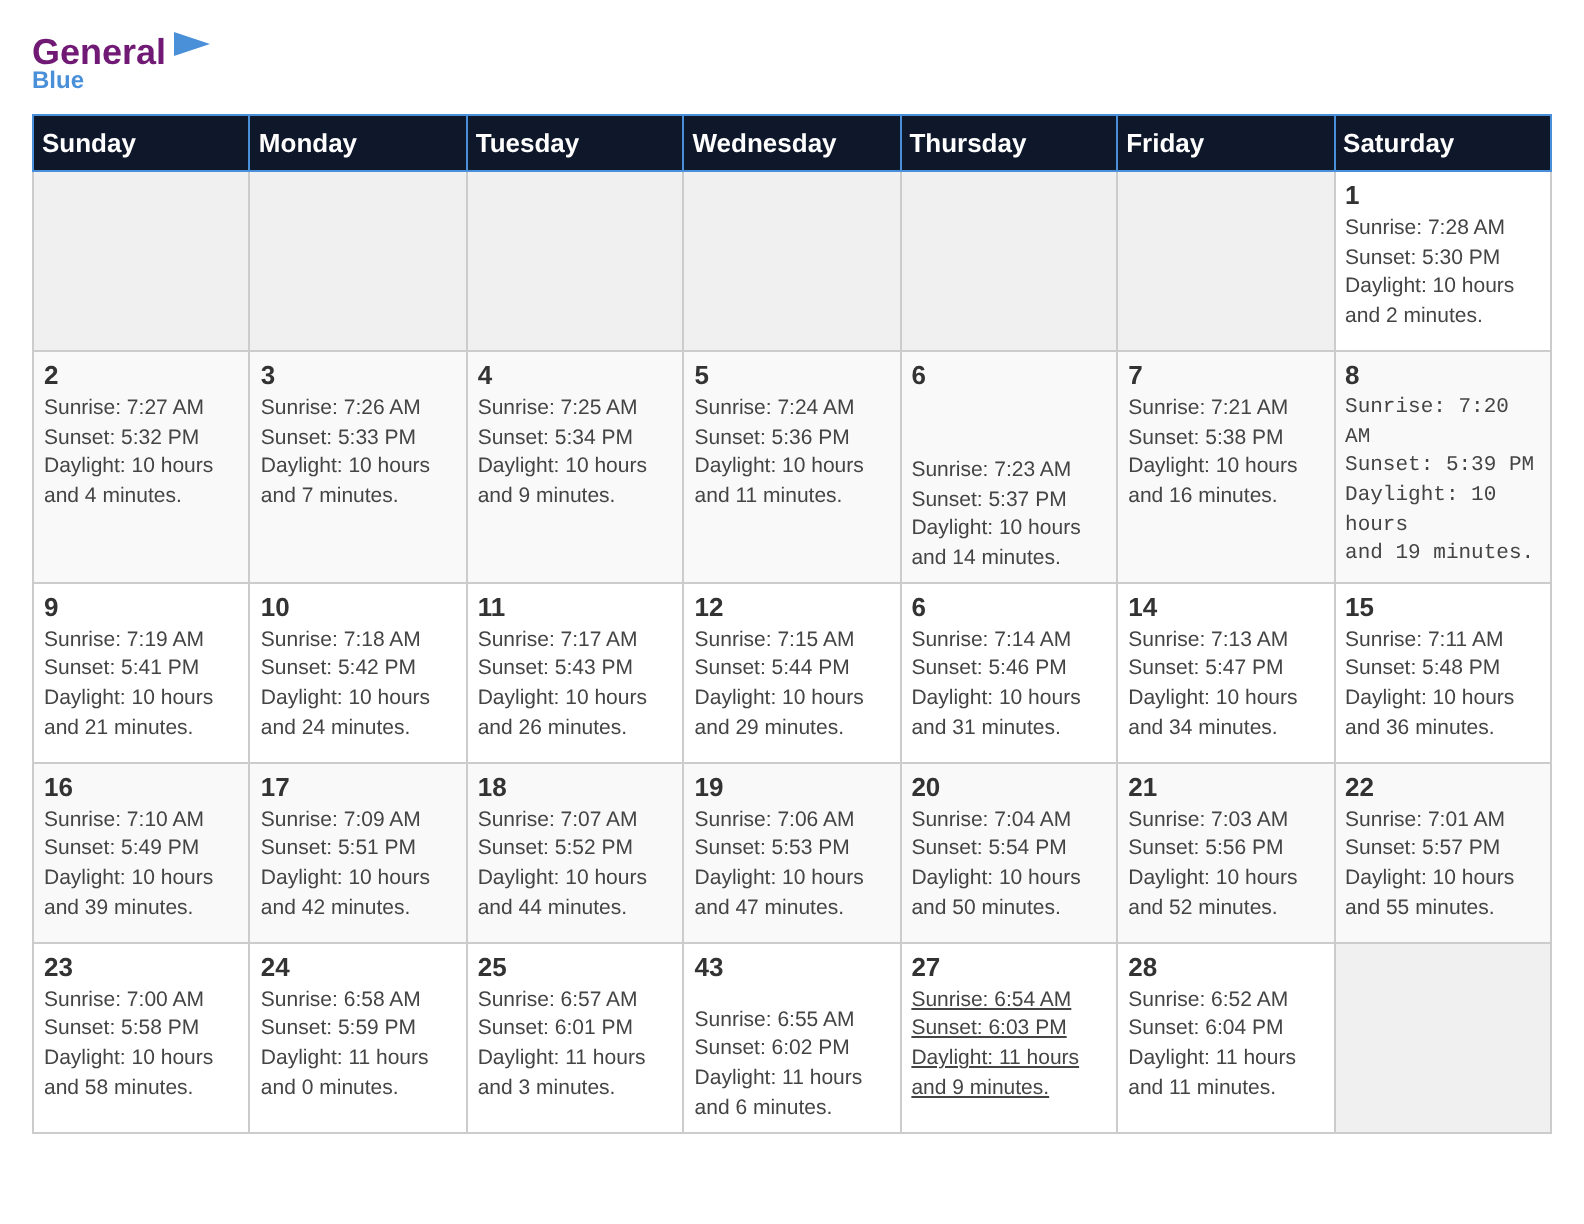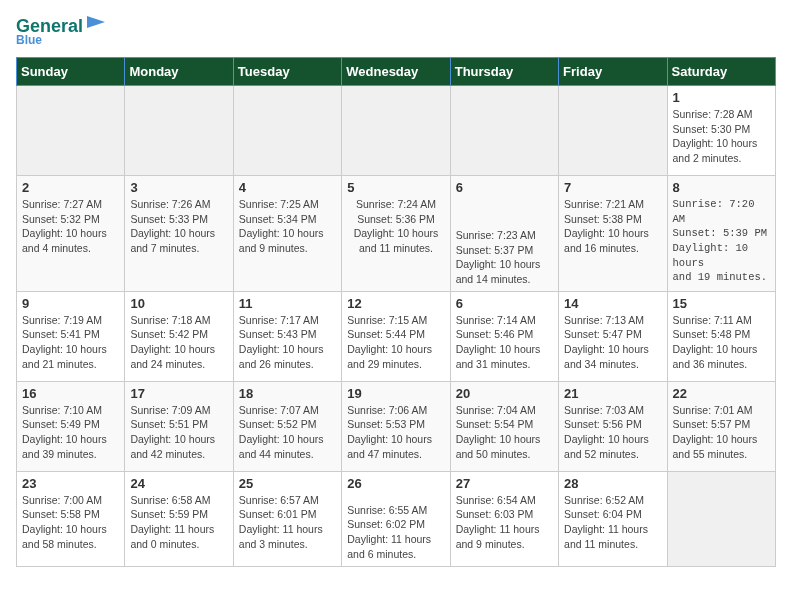--- a/index.html
+++ b/index.html
@@ -36,21 +36,21 @@
     .calendar-subtitle {
       font-size: 16px;
       color: #555;
     }
     .calendar {
       width: 100%;
       border-collapse: collapse;
       font-size: 11px;
     }
     .calendar th {
-      background: #14532d;
+      background: #0f172a;
       color: #fff;
       padding: 6px 4px;
       text-align: left;
       font-size: 13px;
       font-weight: bold;
       border: 1px solid #4a90d9;
     }
     .calendar td {
       border: 1px solid #ccc;
       vertical-align: top;
@@ -80,21 +80,21 @@
     .week-row td {
       height: 90px;
     }
   </style>
 </head>
 <body>
 
 <div class="header-section">
   <div class="logo">
     <div class="logo-top-row">
-      <span style="font-size:18px;font-weight:bold;color:#0f766e;">General</span>
+      <span style="font-size:18px;font-weight:bold;color:#701a75;">General</span>
       <svg width="22" height="22" viewBox="0 0 22 22" style="margin-left:2px;margin-top:-4px;">
         <polygon points="2,2 20,8 2,14" fill="#4a90d9"></polygon>
       </svg>
     </div>
     <span style="font-size:12px;font-weight:bold;color:#4a90d9;margin-top:-4px;">Blue</span>
   </div>
   <div class="title-section">
   </div>
 </div>
 
@@ -143,21 +143,21 @@
         </td>
         <td>
           <span class="day-number">4</span>
           <div class="day-info" style="white-space: pre-line;">Sunrise: 7:25 AM
 Sunset: 5:34 PM
 Daylight: 10 hours
 and 9 minutes.</div>
         </td>
         <td>
           <span class="day-number">5</span>
-          <div class="day-info" style="white-space: pre-line; text-align: center;">Sunrise: 7:24 AM
+          <div class="day-info" style="white-space: pre-line;">Sunrise: 7:24 AM
 Sunset: 5:36 PM
 Daylight: 10 hours
 and 11 minutes.</div>
         </td>
         <td>
           <span class="day-number">6</span>
           <div class="day-info" style="white-space: pre-line; margin-top: 33px;">Sunrise: 7:23 AM
 Sunset: 5:37 PM
 Daylight: 10 hours
 and 14 minutes.</div>
@@ -295,29 +295,29 @@
 and 0 minutes.</div>
         </td>
         <td>
           <span class="day-number">25</span>
           <div class="day-info" style="white-space: pre-line;">Sunrise: 6:57 AM
 Sunset: 6:01 PM
 Daylight: 11 hours
 and 3 minutes.</div>
         </td>
         <td>
-          <span class="day-number">26</span>
+          <span class="day-number">43</span>
           <div class="day-info" style="white-space: pre-line; margin-top: 12px;">Sunrise: 6:55 AM
 Sunset: 6:02 PM
 Daylight: 11 hours
 and 6 minutes.</div>
         </td>
         <td>
           <span class="day-number">27</span>
-          <div class="day-info" style="white-space: pre-line;">Sunrise: 6:54 AM
+          <div class="day-info" style="white-space: pre-line; text-decoration: underline;">Sunrise: 6:54 AM
 Sunset: 6:03 PM
 Daylight: 11 hours
 and 9 minutes.</div>
         </td>
         <td>
           <span class="day-number">28</span>
           <div class="day-info" style="white-space: pre-line;">Sunrise: 6:52 AM
 Sunset: 6:04 PM
 Daylight: 11 hours
 and 11 minutes.</div>

